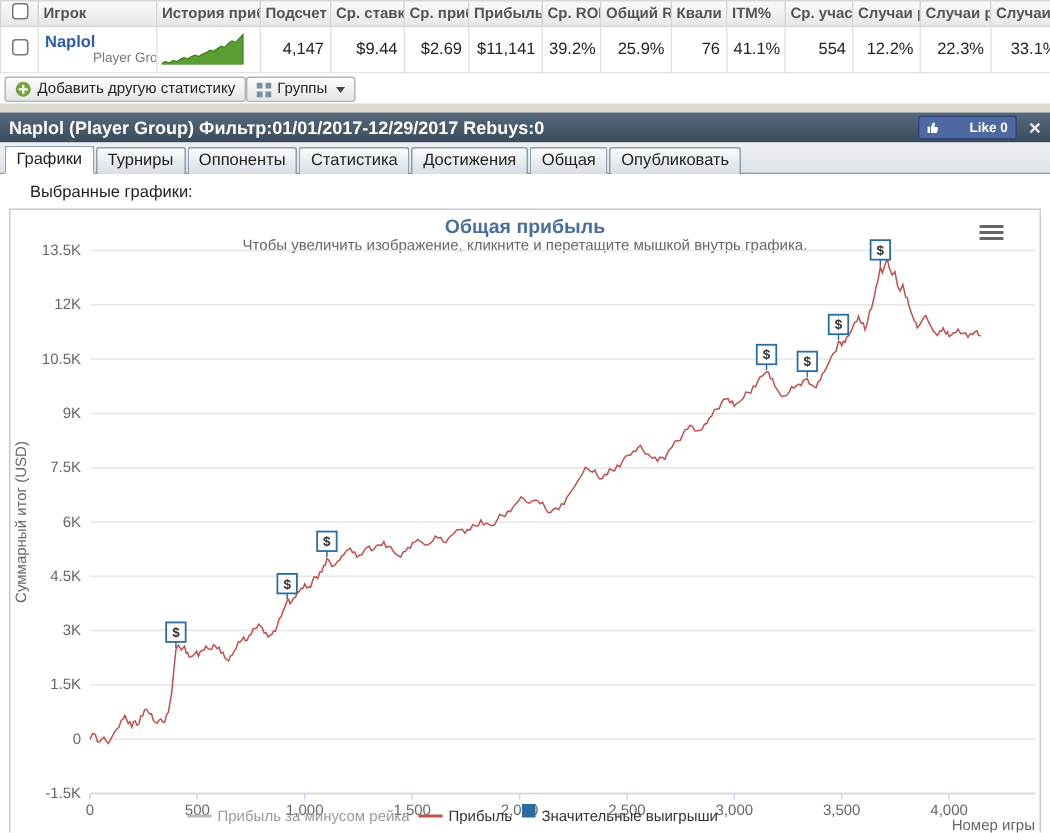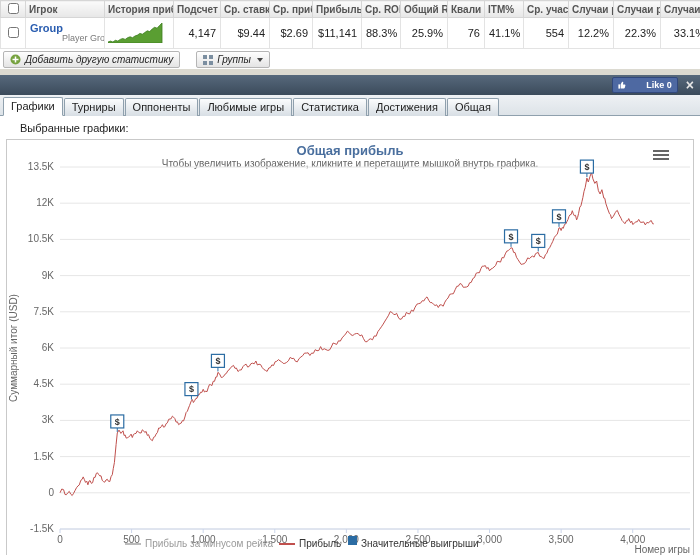--- a/index.html
+++ b/index.html
@@ -23,21 +23,21 @@
     padding:1px 4px;text-align:right;white-space:nowrap;
     overflow:hidden;height:26px;
   }
   td.chk, th.chk{text-align:center;padding:0;}
   td.player-cell{text-align:left;line-height:1.1;}
   .player-name{color:#2a5db0;font-weight:bold;font-size:11px;}
   .player-sub{color:#7a7a7a;font-size:9px;padding-left:32px;}
   td.spark-cell{text-align:left;padding:2px 3px;}
   input[type=checkbox]{width:11px;height:11px;margin:0;}
   
-  .toolbar{height:16px;padding:2px 3px;display:flex;align-items:flex-start;gap:16px;background:#fff;font-style:italic;}
+  .toolbar{height:16px;padding:2px 3px;display:flex;align-items:flex-start;gap:0;background:#fff;}
   .tb-btn{
     display:inline-flex;align-items:center;gap:4px;
     border:1px solid #b5b5b5;border-radius:2px;
     background:linear-gradient(#fefefe,#e4e4e4);
     font-size:10px;color:#222;padding:0 6px;height:15px;cursor:pointer;
   }
   .caret{width:0;height:0;border-left:3px solid transparent;border-right:3px solid transparent;border-top:4px solid #444;margin-left:2px;}
   .gap{height:6px;background:#dcdad1;}
   
   .panel-header{
@@ -101,31 +101,31 @@
           <th style="width: 38px;">Ср. участн</th>
           <th style="width: 38px;">Случаи ра:</th>
           <th style="width: 40px;">Случаи ран</th>
           <th style="width: 42px;">Случаи сред</th>
         </tr>
       </thead>
     <tbody>
         <tr id="stats-row">
           <td class="chk"><input type="checkbox" style=""></td>
           <td class="player-cell">
-            <div class="player-name">Group</div>
+            <div class="player-name">Naplol</div>
             <div class="player-sub">Player Group</div>
           </td>
           <td class="spark-cell"><svg width="56" height="22" viewBox="0 0 56 22">
               <polygon points="0,22 0.0,21.0 2.5,20.1 4.9,21.0 7.4,19.3 9.8,20.1 12.3,18.4 14.7,17.5 17.2,18.4 19.6,16.7 22.1,15.8 24.5,16.7 27.0,15.0 29.5,14.1 31.9,12.4 34.4,13.2 36.8,11.5 39.3,9.8 41.7,10.6 44.2,8.0 46.6,6.3 49.1,7.2 51.5,4.6 54.0,2.0 54,22" fill="#5a9e32" stroke="#3c7d1f" stroke-width="0.8"></polygon>
             </svg></td>
           <td>4,147</td>
           <td>$9.44</td>
           <td>$2.69</td>
           <td>$11,141</td>
-          <td>88.3%</td>
+          <td>39.2%</td>
           <td>25.9%</td>
           <td>76</td>
           <td>41.1%</td>
           <td>554</td>
           <td>12.2%</td>
           <td>22.3%</td>
           <td>33.1%</td>
         </tr>
       </tbody>
   </table>
@@ -146,38 +146,39 @@
       </svg>
       <span>Группы</span>
       <span class="caret"></span>
     </div>
   </div>
 </div>
 
 <div class="gap"></div>
 
 <div class="panel-header">
+  <span>Naplol (Player Group) Фильтр:01/01/2017-12/29/2017 Rebuys:0</span>
   <span class="like-btn">
     <svg width="8" height="8" viewBox="0 0 8 8">
       <rect x="0.4" y="3.4" width="1.6" height="4.2" fill="#fff"></rect>
       <path d="M2.6 7.6h3.2c.5 0 .9-.3 1-.8l.6-2.2c.1-.5-.3-1-.8-1H4.9l.4-1.9c.1-.5-.3-1-.8-1-.3 0-.6.2-.7.5L2.6 3.6z" fill="#fff"></path>
     </svg>
     <span>Like 0</span>
   </span>
   <span class="close-btn">×</span>
 </div>
 
 <div class="tabs" id="tabs">
     <div class="tab active">Графики</div>
     <div class="tab">Турниры</div>
     <div class="tab">Оппоненты</div>
-    <div class="tab">Любимые игры</div>
     <div class="tab">Статистика</div>
     <div class="tab">Достижения</div>
     <div class="tab">Общая</div>
+    <div class="tab">Опубликовать</div>
   </div>
 
 <div class="controls">
   <span>Выбранные графики:</span>
 </div>
 
 <div class="chart-wrap">
   <svg id="chart-svg" width="686" height="416" viewBox="0 0 686 416">
       <text x="343" y="15" text-anchor="middle" class="c-title">Общая прибыль</text>
       <text x="343" y="26.5" text-anchor="middle" class="c-sub">Чтобы увеличить изображение, кликните и перетащите мышкой внутрь графика.</text>

